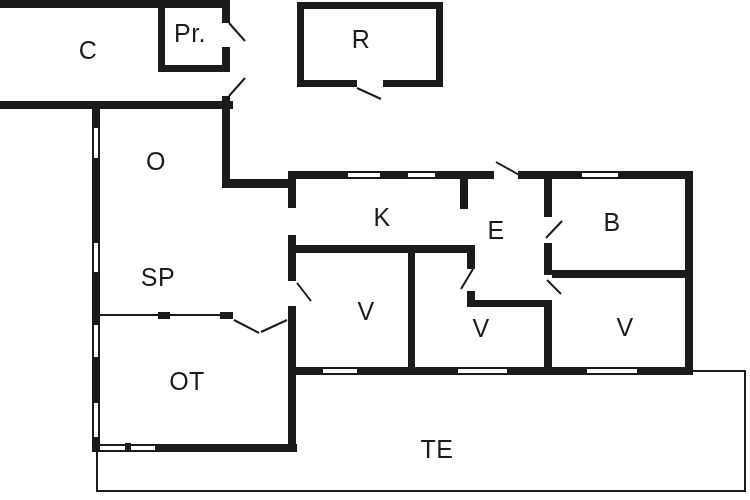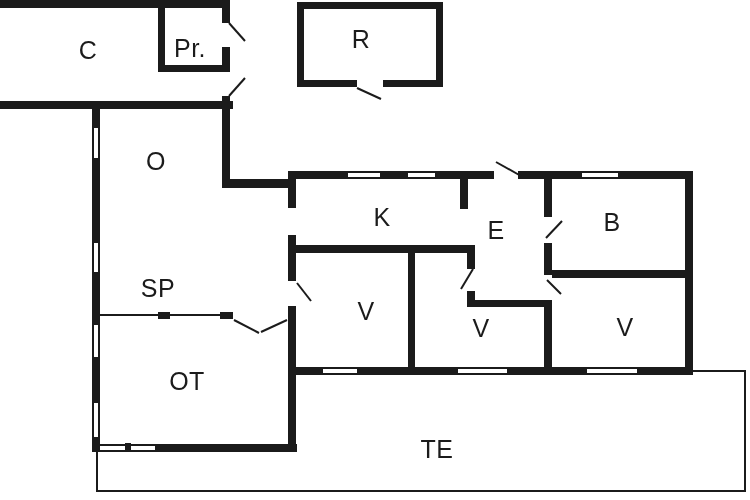--- a/index.html
+++ b/index.html
@@ -112,24 +112,24 @@
     <line x1="521" y1="176" x2="496" y2="162" stroke="#1b1b1b" stroke-width="2"></line>
     <line x1="546" y1="238" x2="562" y2="221" stroke="#1b1b1b" stroke-width="2"></line>
     <line x1="547" y1="280" x2="561" y2="294" stroke="#1b1b1b" stroke-width="2"></line>
     <line x1="473" y1="269" x2="461" y2="289" stroke="#1b1b1b" stroke-width="2"></line>
     <line x1="297" y1="283" x2="311" y2="301" stroke="#1b1b1b" stroke-width="2"></line>
     <line x1="234" y1="320" x2="259" y2="333" stroke="#1b1b1b" stroke-width="2"></line>
     <line x1="287" y1="320" x2="261" y2="332" stroke="#1b1b1b" stroke-width="2"></line>
   </svg>
 
   <span class="lbl" style="left:88px;top:50px">C</span>
-  <span class="lbl" style="left:190px;top:48px">Pr.</span>
+  <span class="lbl" style="left:190px;top:33px">Pr.</span>
   <span class="lbl" style="left:361px;top:39px">R</span>
   <span class="lbl" style="left:156px;top:161px">O</span>
-  <span class="lbl" style="left:158px;top:288px">SP</span>
+  <span class="lbl" style="left:158px;top:277px">SP</span>
   <span class="lbl" style="left:382px;top:217px">K</span>
   <span class="lbl" style="left:496px;top:230px">E</span>
   <span class="lbl" style="left:612px;top:222px">B</span>
   <span class="lbl" style="left:366px;top:311px">V</span>
   <span class="lbl" style="left:481px;top:328px">V</span>
   <span class="lbl" style="left:625px;top:327px">V</span>
   <span class="lbl" style="left:187px;top:381px">OT</span>
   <span class="lbl" style="left:437px;top:449px">TE</span>
 
 </div>

